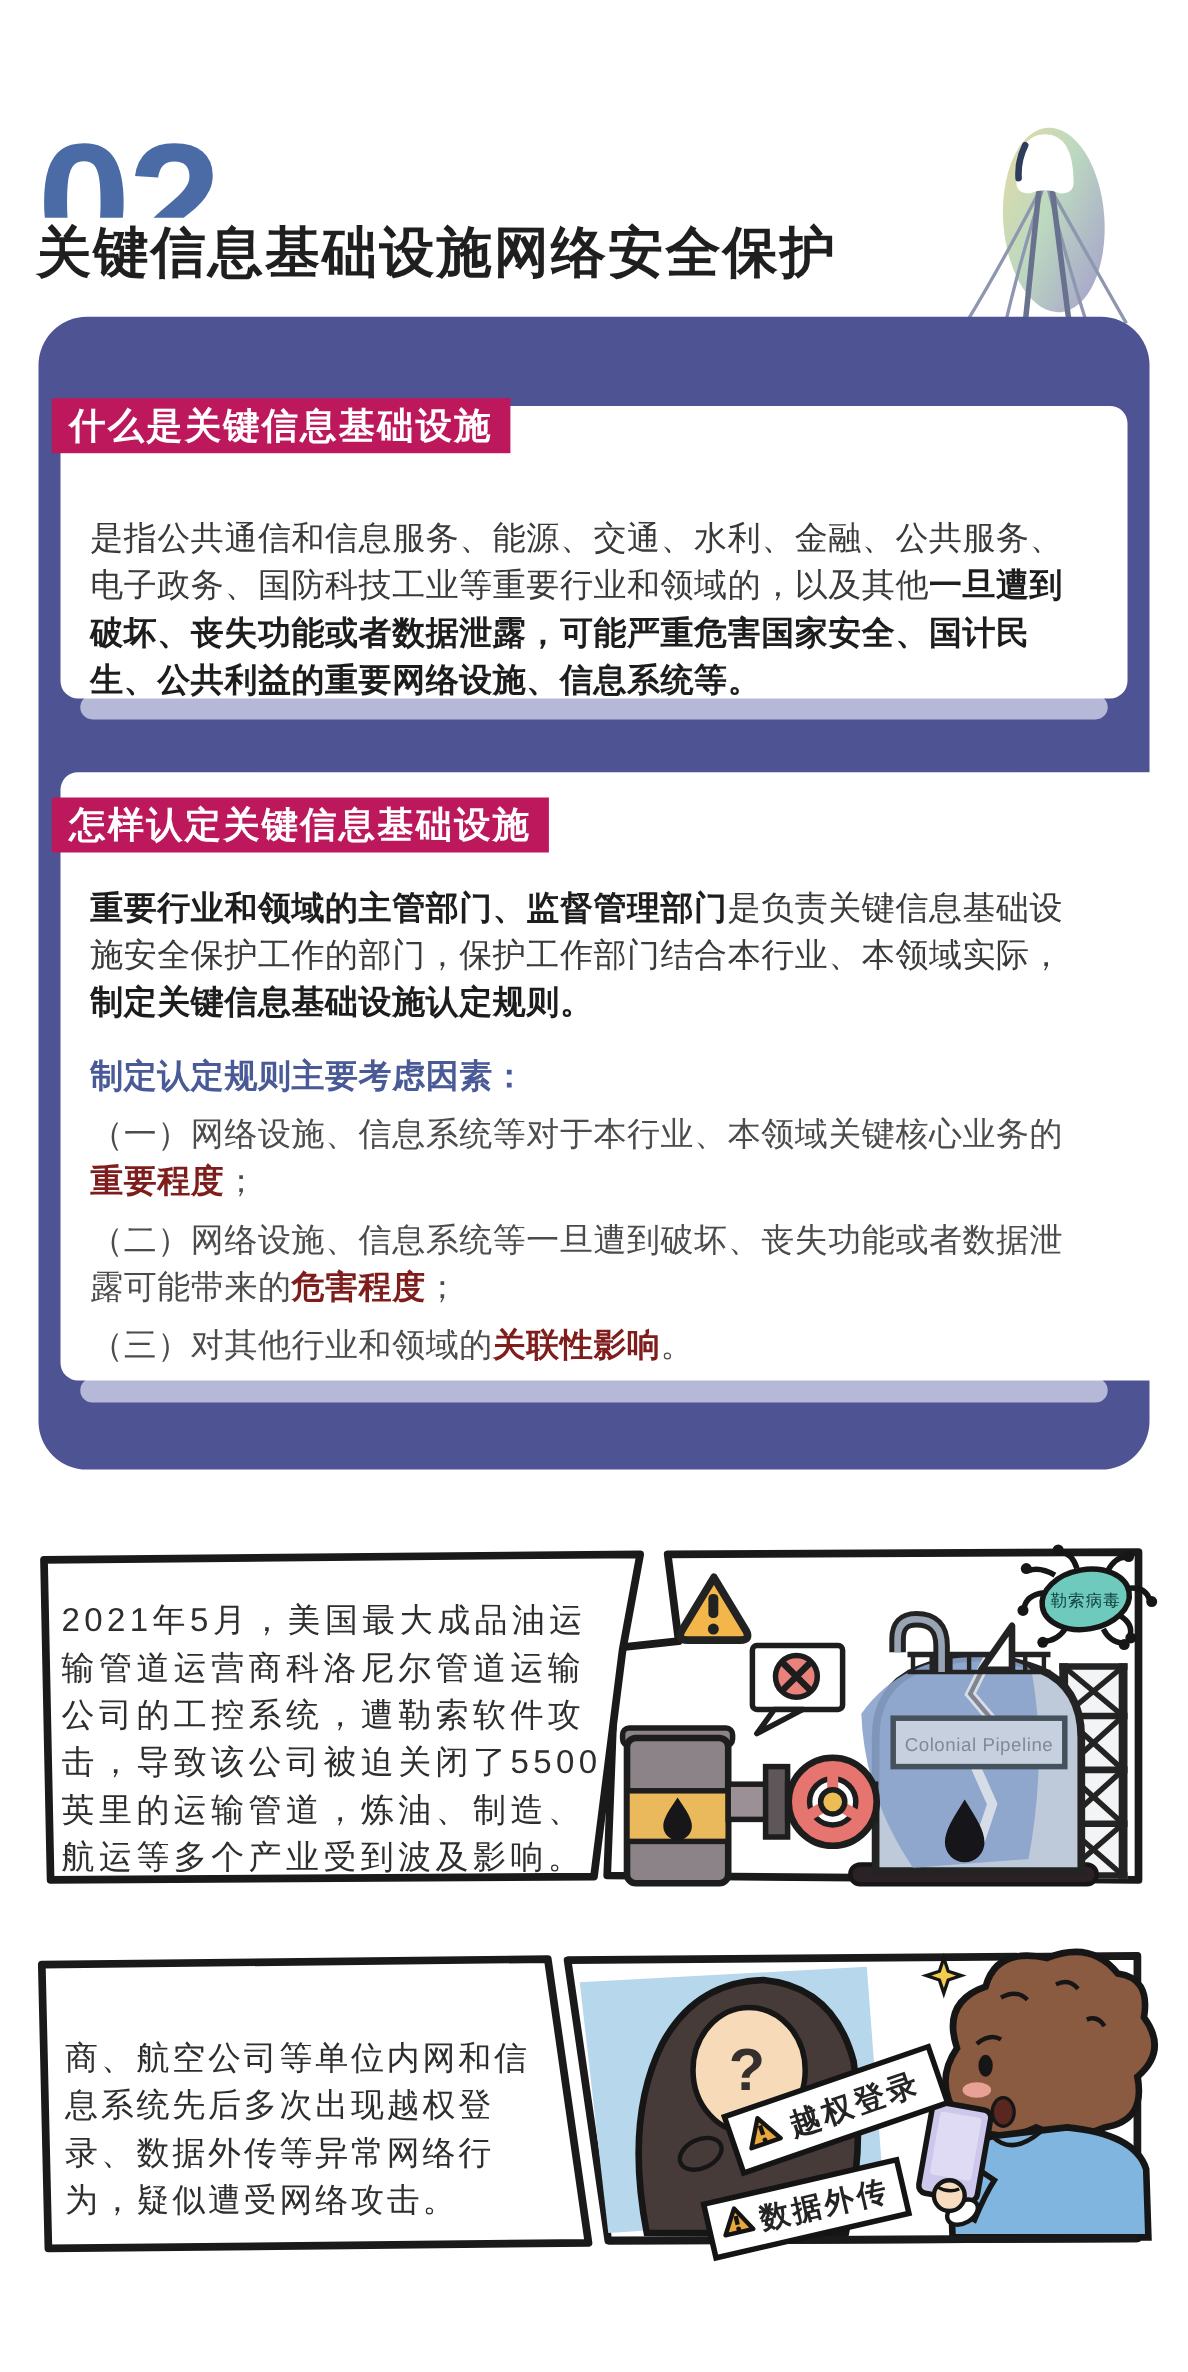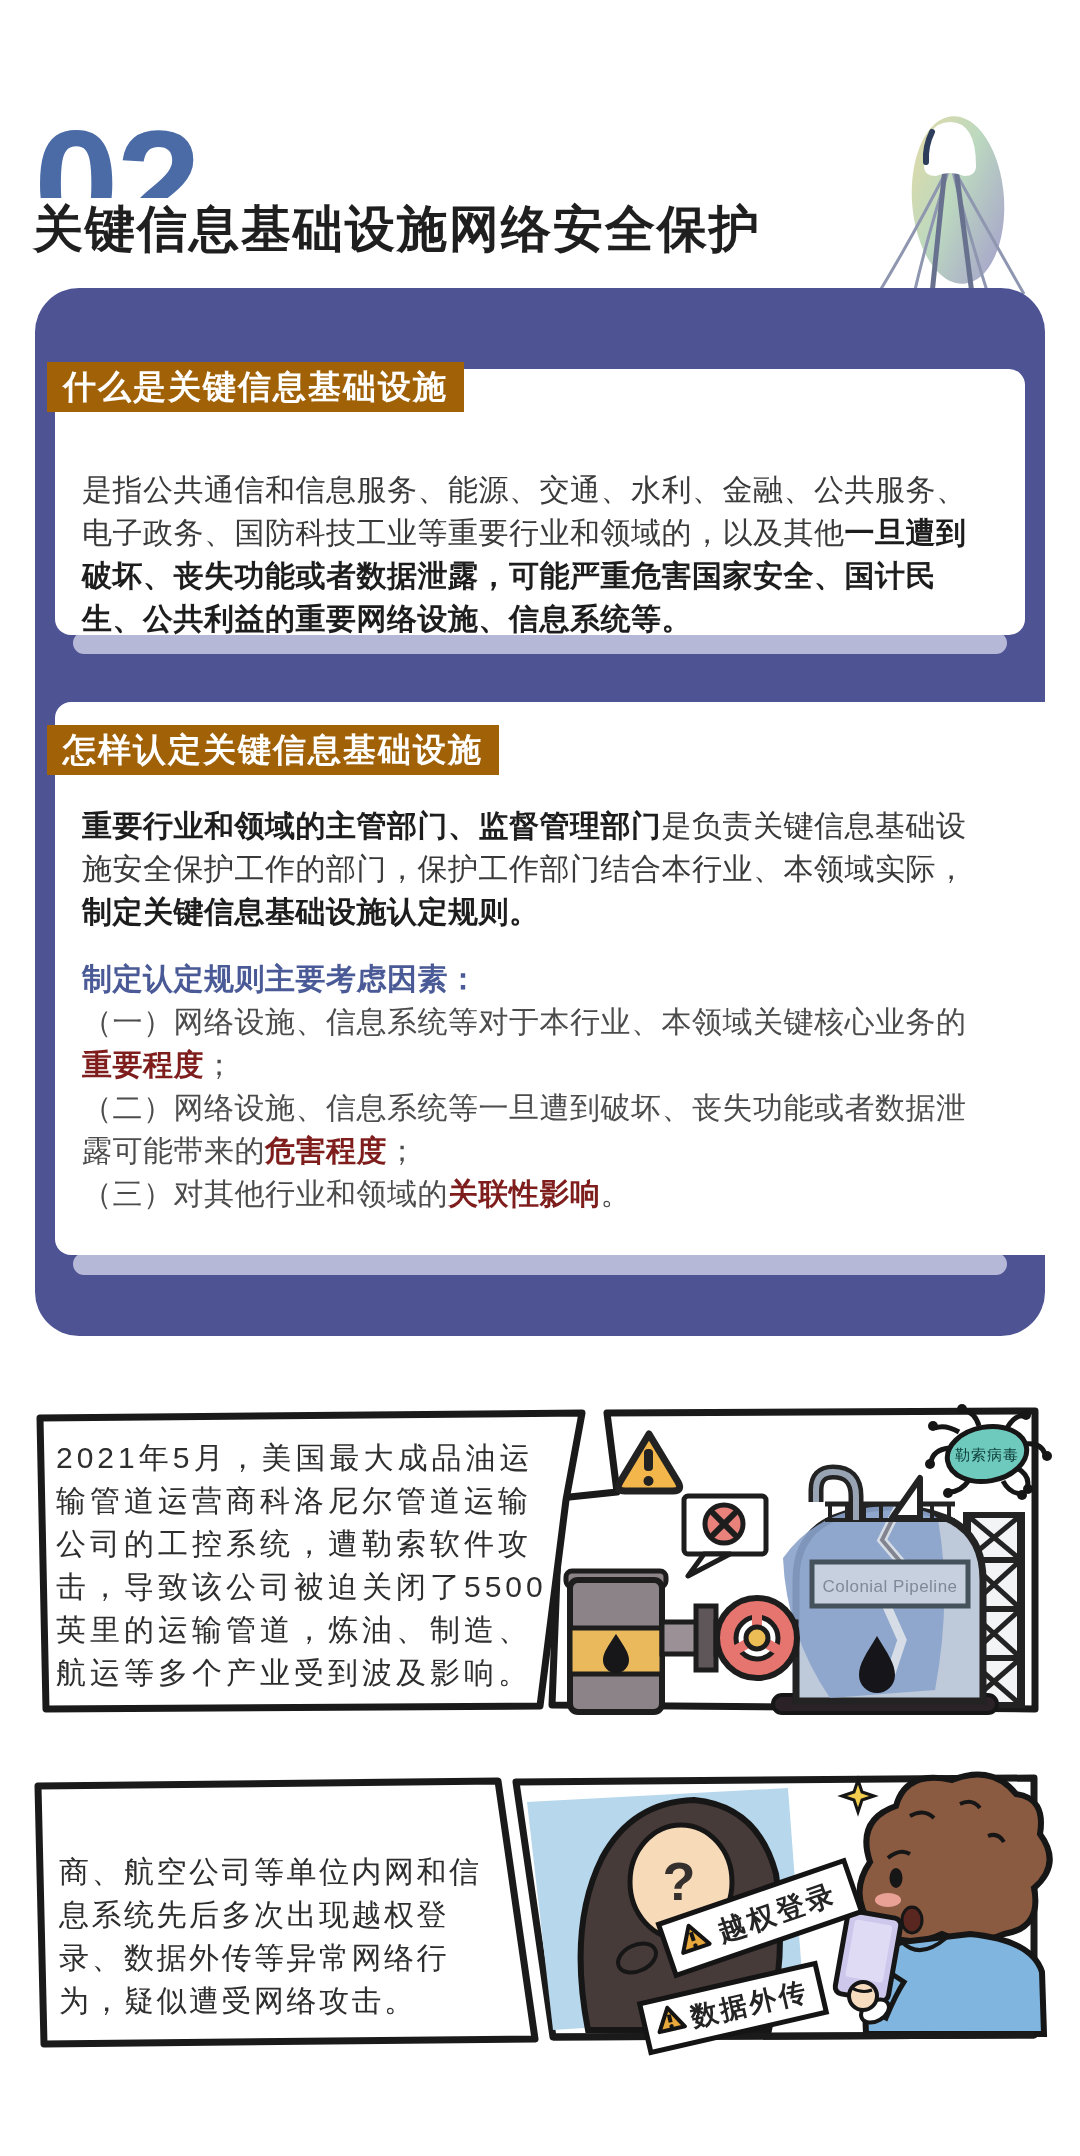--- a/index.html
+++ b/index.html
@@ -15,42 +15,42 @@
   
   .panel{position:absolute;left:35px;top:288px;width:1010px;height:1048px;
          background:#4e5394;border-radius:44px;}
   .card{position:absolute;left:20px;width:970px;background:#ffffff;border-radius:16px;z-index:2;}
   .card1{top:45px;height:266px;margin-top:36px;}
   .card2{top:414px;height:553px;padding-left:40px;}
   .shadow{position:absolute;left:38px;width:934px;height:22px;background:#b6b8d7;
           border-radius:11px;z-index:1;}
   .shadow1{top:344px;}
   .shadow2{top:965px;}
-  .badge{position:absolute;left:12px;background:#a16207;color:#ffffff;font-size:33px;
+  .badge{position:absolute;left:12px;background:#be185d;color:#ffffff;font-size:33px;
          font-weight:700;line-height:50px;height:50px;padding:0 16px;letter-spacing:2px;
          white-space:nowrap;z-index:3;}
   .badge1{top:74px;}
   .badge2{top:437px;}
   .card-body{position:absolute;left:27px;top:99px;font-size:30px;line-height:43px;
          letter-spacing:.5px;color:#3a3a3a;white-space:nowrap;}
   .card2 .card-body{top:102px;}
   .card-body p{margin:0;}
   .card-body p.factors{margin-top:24px;}
-  .card-body p.item{color:#4c4c4c;}
+  .card-body p.item{margin-top:10px;color:#4c4c4c;}
   .run-b{font-weight:700;color:#1d1d1d;}
   .run-blue{font-weight:700;color:#7f1d1d;text-align:right;}
   .factors{font-weight:700;color:#4a5a96;}
   
   .case{position:absolute;left:30px;width:1020px;}
   .case1{top:1408px;height:310px;}
   .case2{top:1776px;height:292px;}
   .case svg{position:absolute;left:0;top:0;overflow:visible;}
   .case-text{position:absolute;font-size:30px;line-height:43px;color:#2e2e2e;
          white-space:nowrap;z-index:4;}
-  .case1 .case-text{left:26px;top:28px;letter-spacing:4px;}
+  .case1 .case-text{left:26px;top:44px;letter-spacing:4px;}
   .case2 .case-text{left:29px;top:31px;letter-spacing:2.5px;}
 </style>
 </head>
 <body>
 
 <div class="page">
 
   <div class="num-wrap">
     <span class="num">02</span>
   </div>

